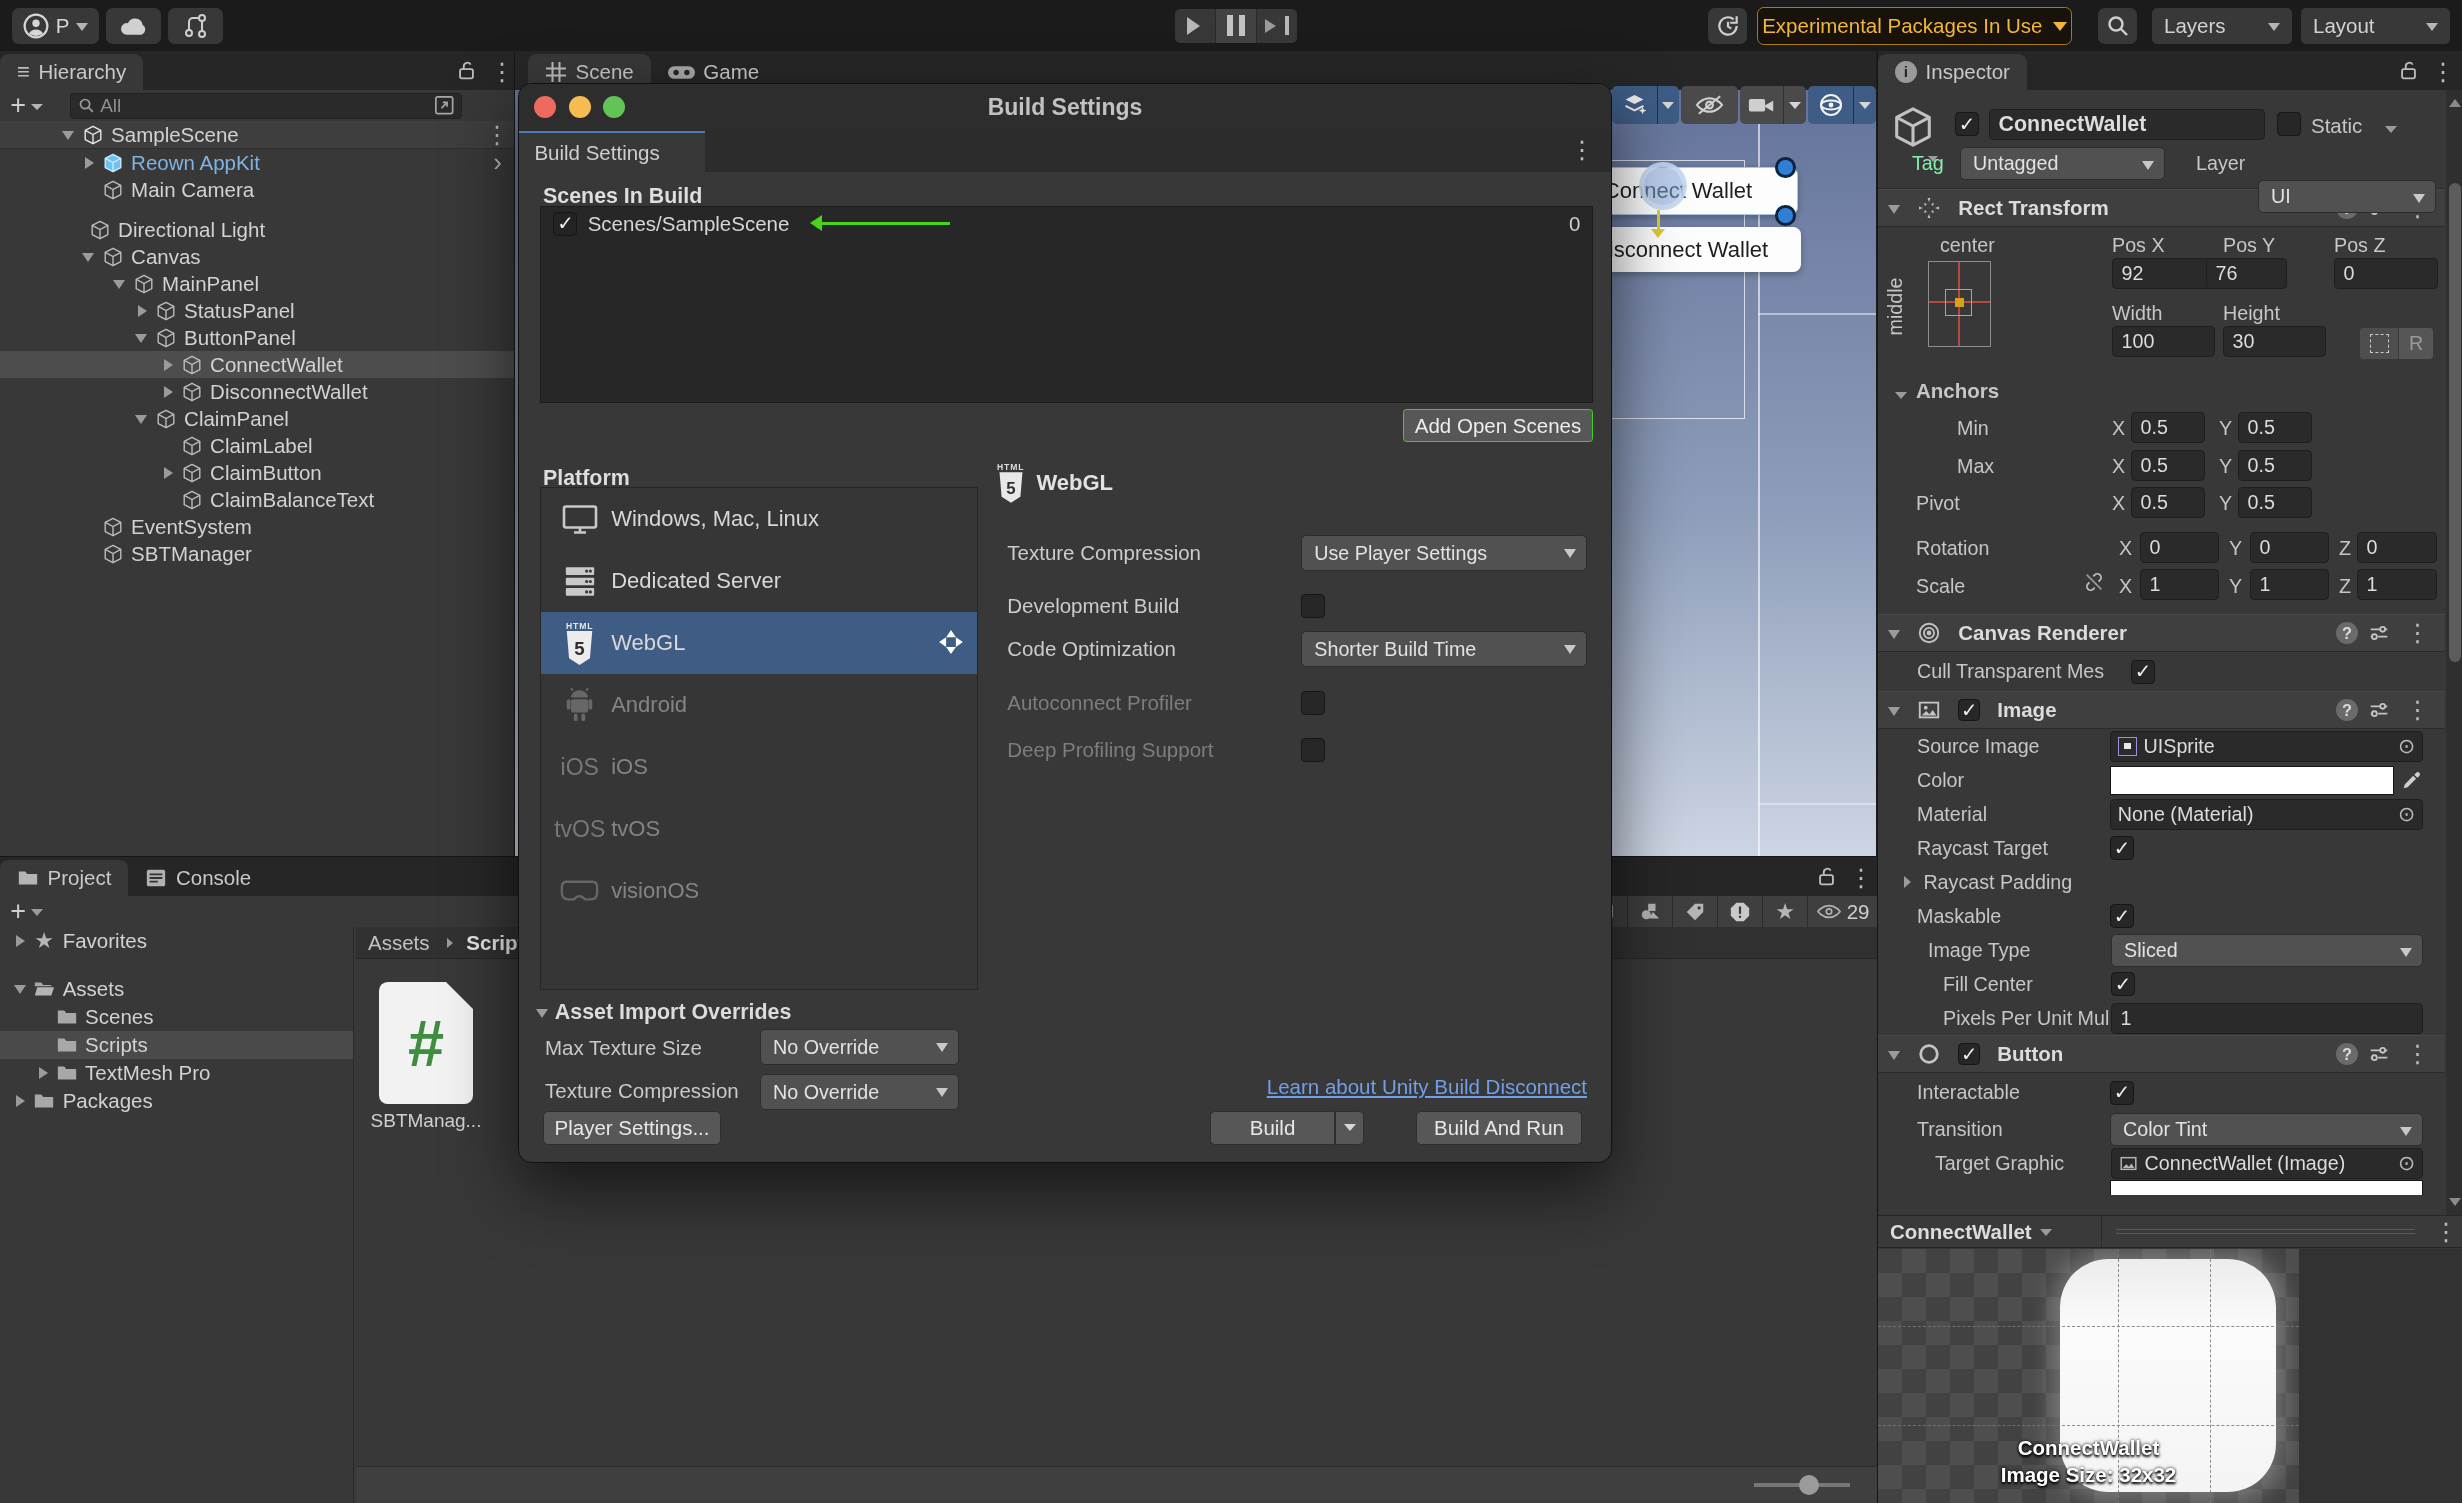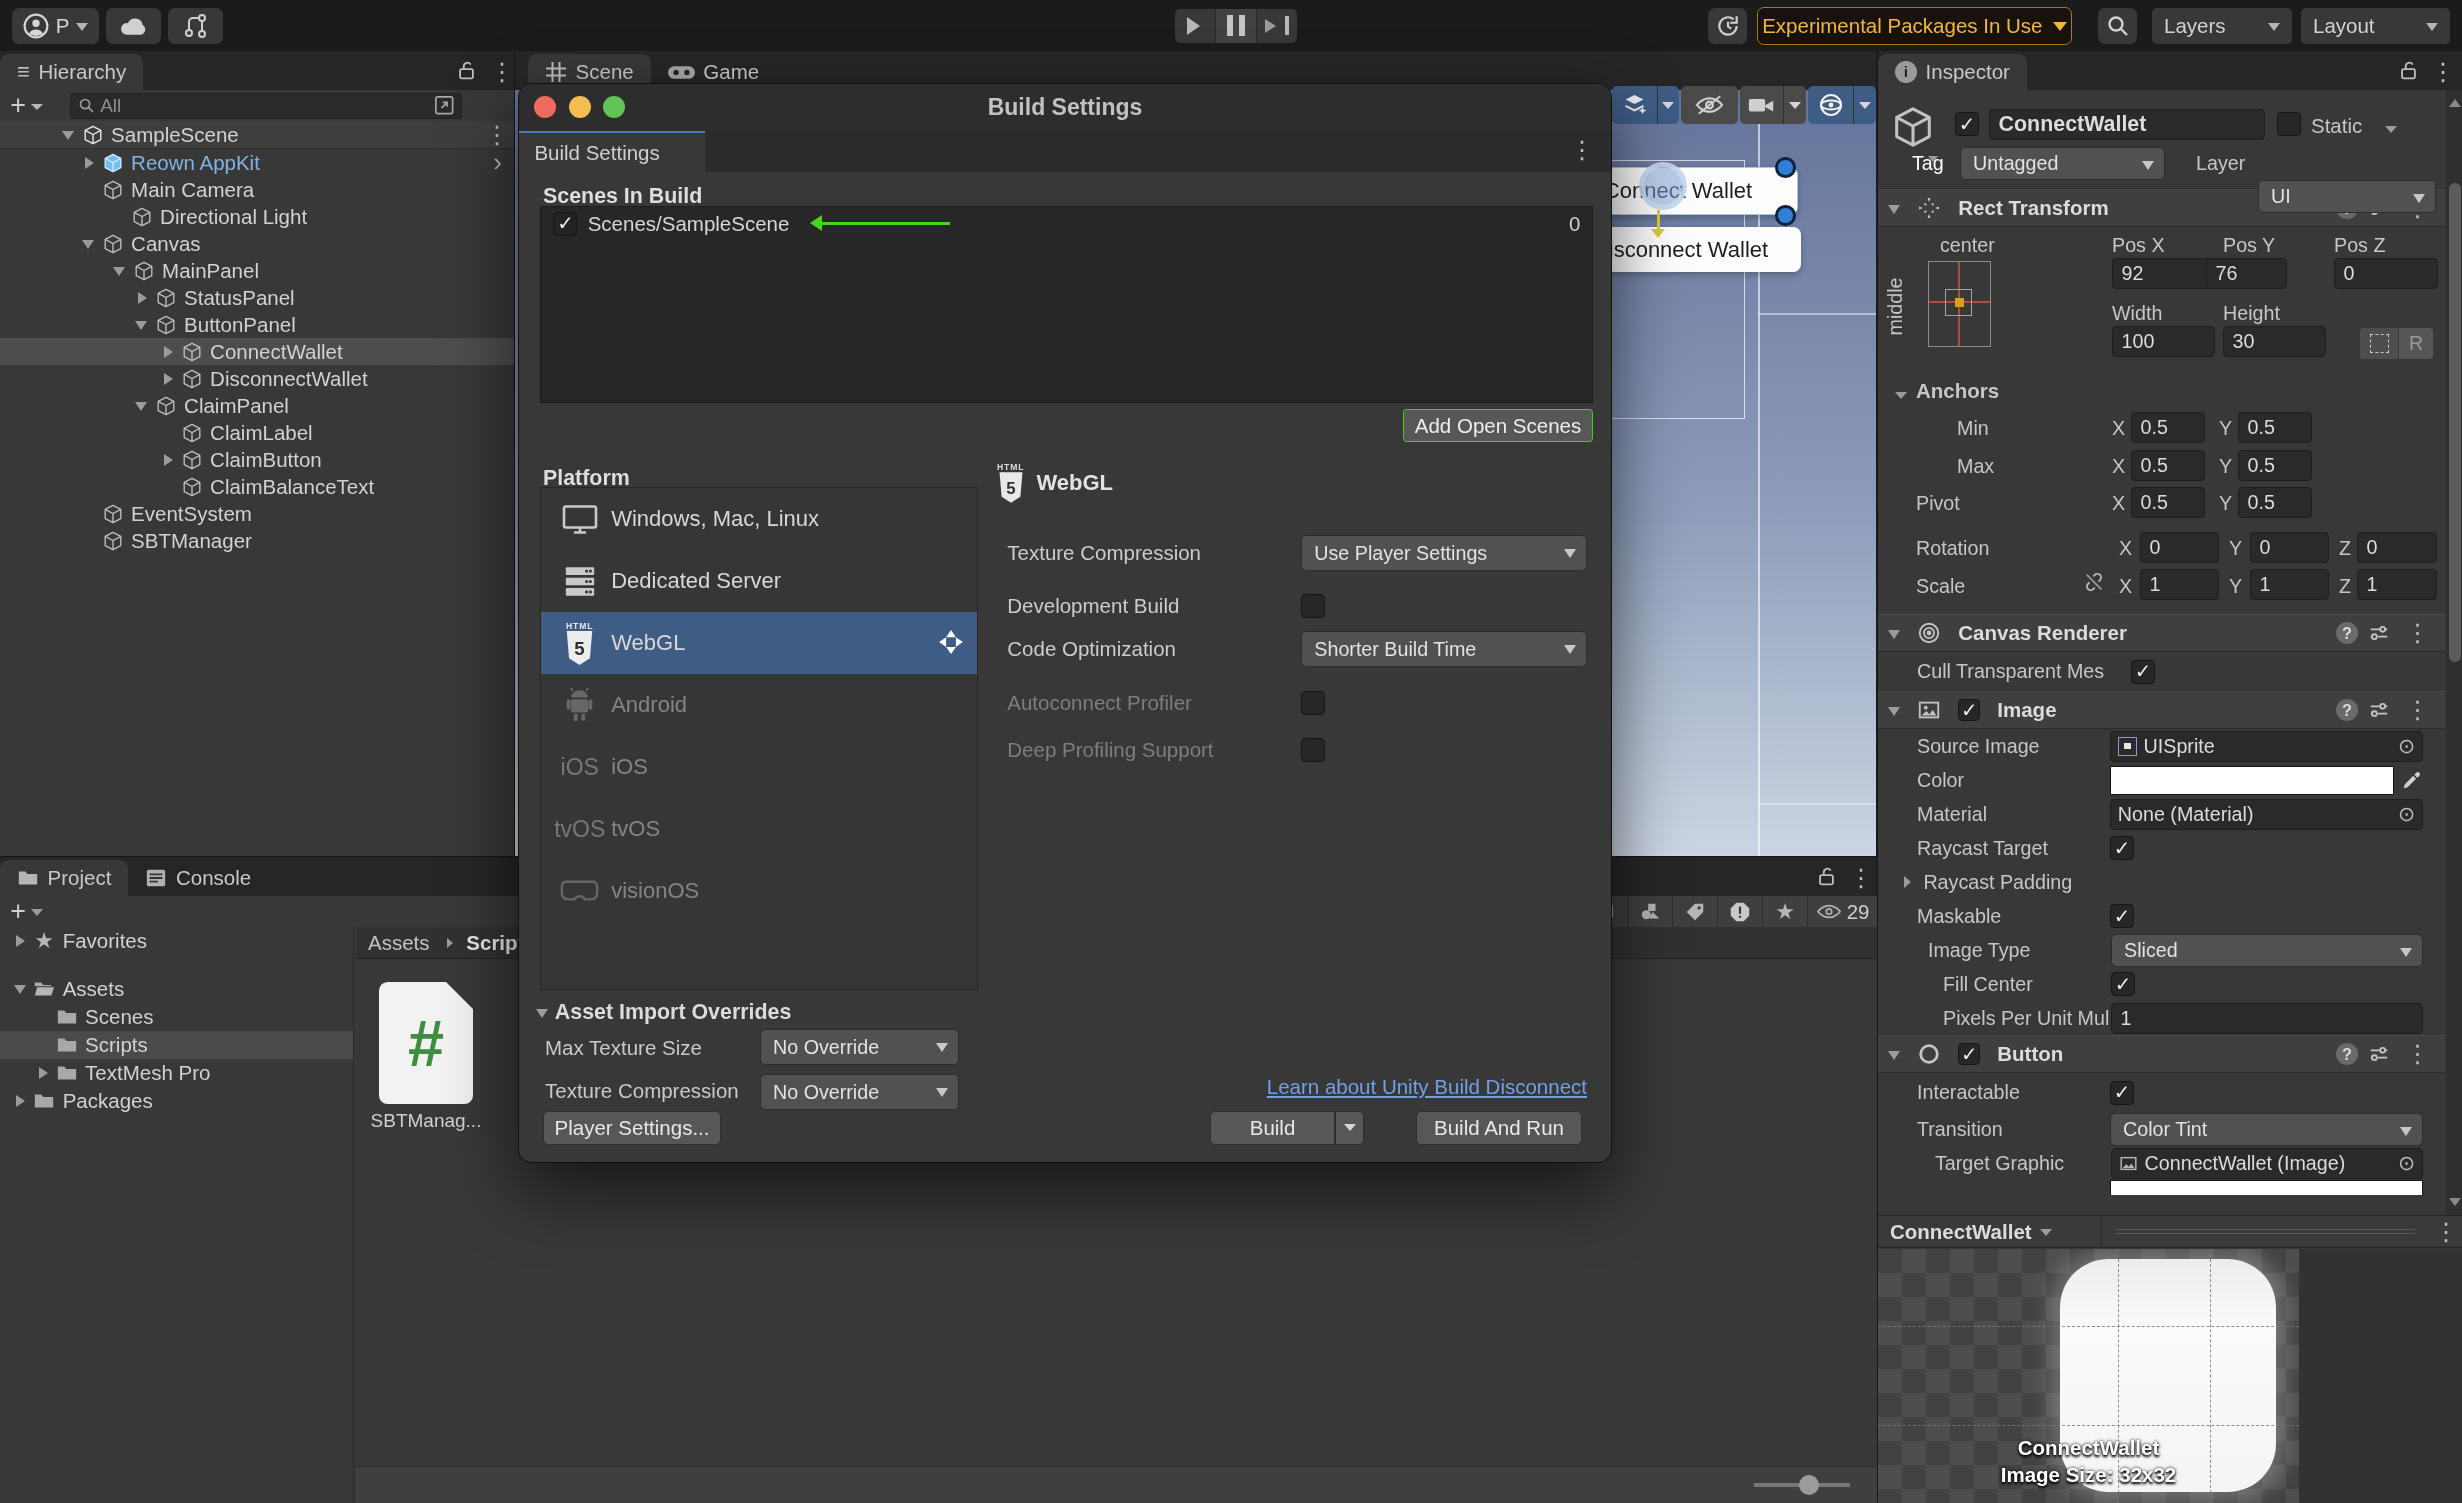--- a/index.html
+++ b/index.html
@@ -289,21 +289,21 @@
         <div class="h-row" style="padding-left: 77px;">
           <div class="tw"></div>
           <div class="h-ic">
             <svg viewBox="0 0 24 24" width="22" height="22">
               <path d="M12 2.5 20.5 7v10L12 21.5 3.5 17V7Z" fill="none" stroke="#bdbdbd" stroke-width="1.5" stroke-linejoin="round"></path>
               <path d="M3.5 7 12 11.5 20.5 7M12 11.5V21.5" fill="none" stroke="#bdbdbd" stroke-width="1.5"></path>
             </svg>
           </div>
           <div class="h-label">Main Camera</div>
         </div>
-        <div class="h-row" style="padding-left: 106px;">
+        <div class="h-row" style="padding-left: 64px; margin-top: 13px;">
           <div class="tw"></div>
           <div class="h-ic">
             <svg viewBox="0 0 24 24" width="22" height="22">
               <path d="M12 2.5 20.5 7v10L12 21.5 3.5 17V7Z" fill="none" stroke="#bdbdbd" stroke-width="1.5" stroke-linejoin="round"></path>
               <path d="M3.5 7 12 11.5 20.5 7M12 11.5V21.5" fill="none" stroke="#bdbdbd" stroke-width="1.5"></path>
             </svg>
           </div>
           <div class="h-label">Directional Light</div>
         </div>
         <div class="h-row" style="padding-left: 77px;">
@@ -702,21 +702,21 @@
             </svg>
           </span>
         <span class="tri d abs" style="left:50px;top:57px;border-width:5.1px;border-top-width:6.8px"></span>
         <span class="cbx abs" style="left:77px;top:22px">✓</span>
         <div class="nf abs bold" style="left:111px;top:19px;width:276px;font-size:21.4px">
             <span>ConnectWallet</span>
           </div>
         <span class="cbx abs" style="left:399px;top:22px"></span>
         <span class="abs" style="left:433px;top:24px;font-size:20.5px;color:#c6c6c6">Static</span>
         <span class="tri d abs" style="left:507px;top:27px;border-width:6px;border-top-width:7.7px"></span>
-        <span class="abs" style="left:34px;top:62px;font-size:19.7px;color:#ffffff">Tag</span>
+        <span class="abs" style="left:34px;top:62px;font-size:19.7px;color:#86efac">Tag</span>
         <div class="dd abs" style="left:82px;top:57px;width:205px;height:33px">
             <span>Untagged</span>
           </div>
         <span class="abs" style="left:318px;top:62px;font-size:19.7px;color:#c6c6c6">Layer</span>
         <div class="dd abs" style="left:380px;top:57px;width:178px;height:33px">
             <span>UI</span>
           </div>
       </div>
 
       <div class="chead">

